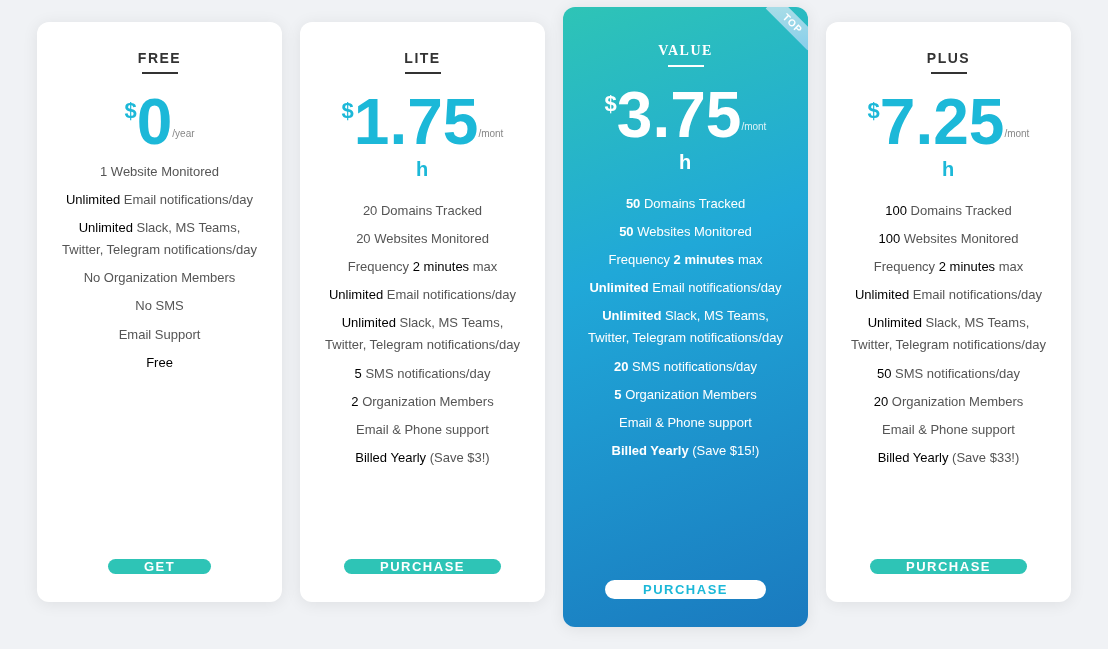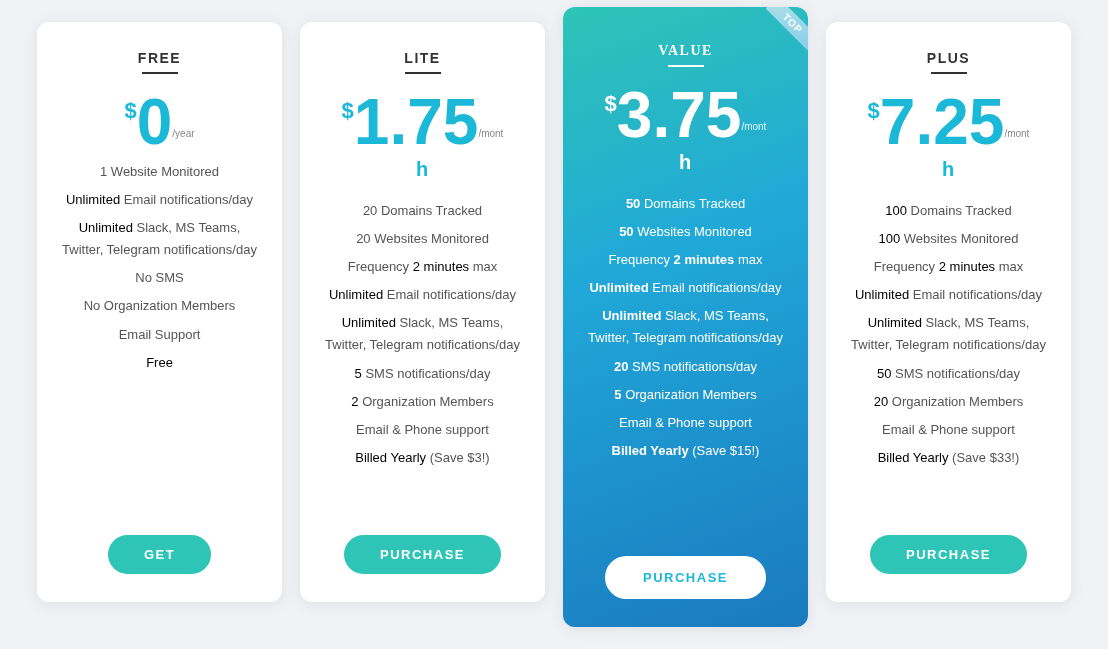--- a/index.html
+++ b/index.html
@@ -124,21 +124,21 @@
       font-weight: 400;
       color: #000000;
     }
     .card.featured .features-list .bold {
       color: #fff;
       font-weight: 700;
     }
     .btn {
       display: inline-block;
       border-radius: 50px;
-      padding: 12px 36px;
+      padding: 0 36px;
       font-size: 13px;
       font-weight: 700;
       letter-spacing: 1.5px;
       cursor: pointer;
       border: none;
       text-transform: uppercase;
       margin-top: auto;
       transition: opacity 0.2s;
     }
     .btn-get {
@@ -187,22 +187,22 @@
       <div class="card-title-divider"></div>
       <div class="price-row">
         <span class="price-dollar">$</span>
         <span class="price-amount">0</span>
         <span class="price-period">/year</span>
       </div>
       <ul class="features-list">
         <li>1 Website Monitored</li>
         <li><span class="bold">Unlimited</span> Email notifications/day</li>
         <li><span class="bold">Unlimited</span> Slack, MS Teams, Twitter, Telegram notifications/day</li>
+        <li>No Organization Members</li>
         <li>No SMS</li>
-        <li>No Organization Members</li>
         <li>Email Support</li>
         <li><span class="bold">Free</span></li>
       </ul>
       <button class="btn btn-get">GET</button>
     </div>
     <div class="card">
       <div class="card-title">LITE</div>
       <div class="card-title-divider"></div>
       <div class="price-row">
         <span class="price-dollar">$</span>

